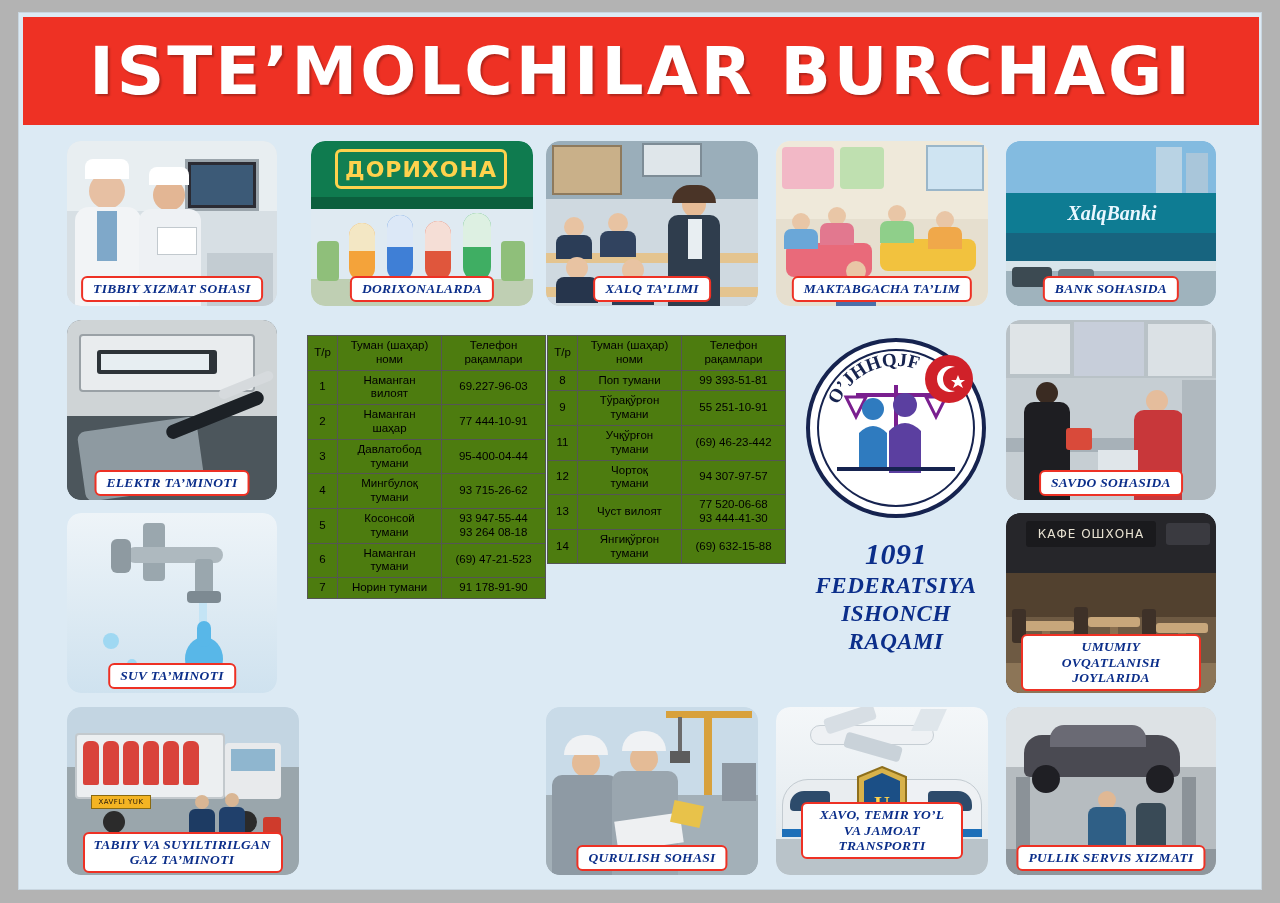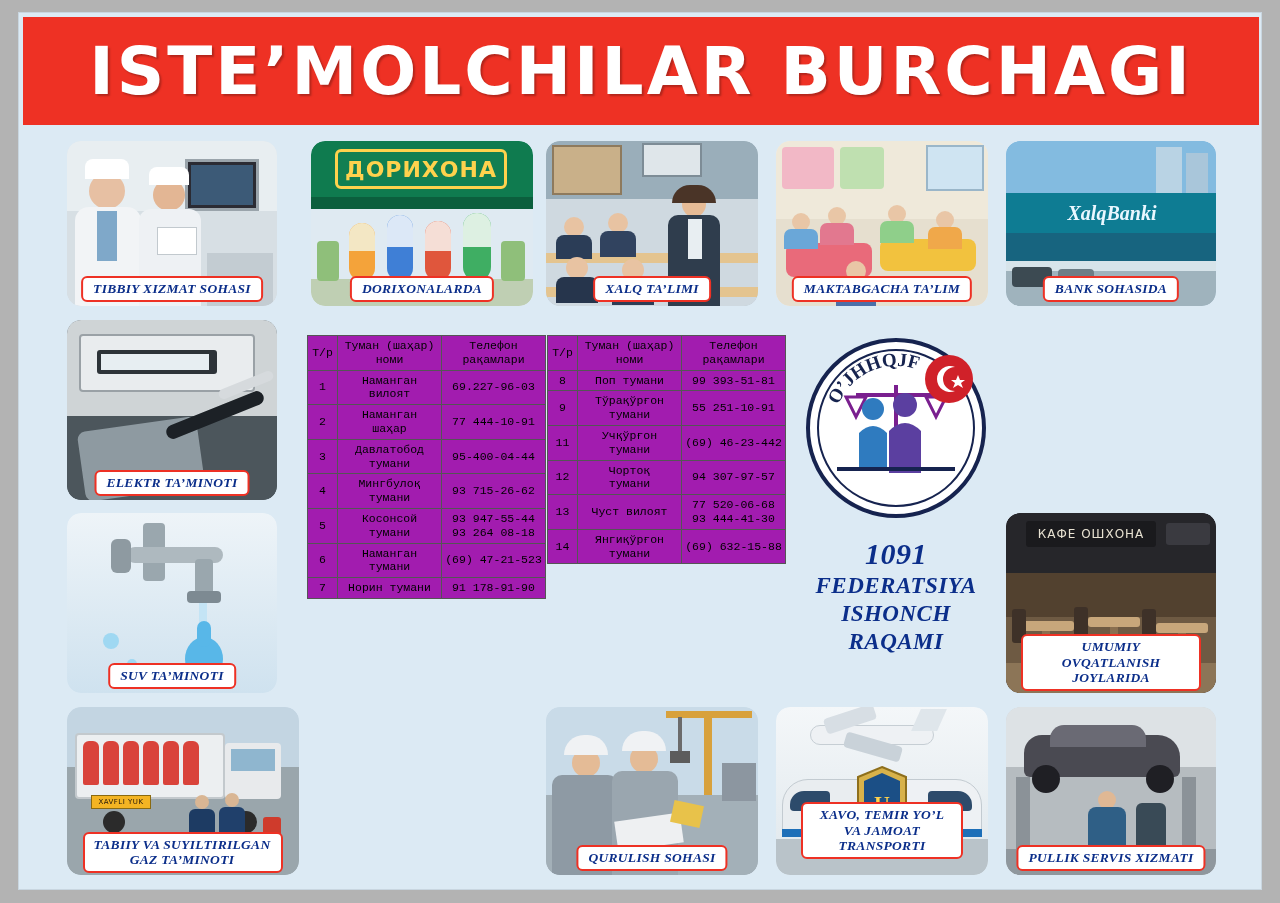--- a/index.html
+++ b/index.html
@@ -65,22 +65,22 @@
     z-index: 5;
   }
   .cap.two { white-space: normal; width: max-content; max-width: 210px; }
   .blk { position:absolute; }
   .round { border-radius: 50%; }
 
   
   .tbl {
     position: absolute;
     border-collapse: collapse;
-    background: #a21caf;
-    font-family: Liberation Mono, monospace;
+    background: #4d7c0f;
+    font-family: Liberation Sans, sans-serif;
     font-size: 11.5px;
     color: #000;
   }
   .tbl td, .tbl th {
     border: 1px solid #555;
     text-align: center;
     vertical-align: middle;
     padding: 3px 2px;
     line-height: 1.2;
   }
@@ -387,20 +387,40 @@
       <polygon points="157,42 159,47 164,47 160,50 162,55 157,52 152,55 154,50 150,47 155,47" fill="#ffffff"></polygon>
       <rect x="36" y="134" width="118" height="4" fill="#16234f"></rect>
     </svg>
   </div>
 
   <div class="stamp-text num1091" style="left:782px; top:524px; width:190px;">1091</div>
   <div class="stamp-text fedline" style="left:760px; top:560px; width:234px;">FEDERATSIYA</div>
   <div class="stamp-text fedline" style="left:760px; top:588px; width:234px;">ISHONCH</div>
   <div class="stamp-text fedline" style="left:760px; top:616px; width:234px;">RAQAMI</div>
 
+  <div class="card" style="left:987px; top:307px; width:210px; height:180px;">
+    <div class="photo" style="background:#cfd6da;">
+      <div class="blk" style="left:0;top:0;width:210px;height:58px;background:#b9c2c7;"></div>
+      <div class="blk" style="left:4px;top:4px;width:60px;height:50px;background:#dfe4e7;"></div>
+      <div class="blk" style="left:68px;top:2px;width:70px;height:54px;background:#c7ceda;"></div>
+      <div class="blk" style="left:142px;top:4px;width:64px;height:52px;background:#dbe1e5;"></div>
+      <div class="blk" style="left:0;top:58px;width:210px;height:122px;background:#c6ced3;"></div>
+      <div class="blk" style="left:0;top:118px;width:210px;height:14px;background:#a7b1b8;"></div>
+
+      <div class="blk round" style="left:30px;top:62px;width:22px;height:22px;background:#3a2b22;"></div>
+      <div class="blk" style="left:18px;top:82px;width:46px;height:98px;background:#1e1e22;border-radius:10px 10px 0 0;"></div>
+      <div class="blk" style="left:60px;top:108px;width:26px;height:22px;background:#d94a3a;border-radius:3px;"></div>
+
+      <div class="blk round" style="left:140px;top:70px;width:22px;height:22px;background:#e5bd9c;"></div>
+      <div class="blk" style="left:128px;top:90px;width:50px;height:90px;background:#c8373a;border-radius:10px 10px 0 0;"></div>
+      <div class="blk" style="left:92px;top:130px;width:40px;height:26px;background:#e0e6ea;"></div>
+      <div class="blk" style="left:176px;top:60px;width:34px;height:120px;background:#b0b9bf;"></div>
+    </div>
+    <div class="cap" style="bottom:4px;">SAVDO SOHASIDA</div>
+  </div>
 
   <div class="card" style="left:987px; top:500px; width:210px; height:180px;">
     <div class="photo" style="background:#2c2c30;">
       <div class="blk" style="left:0;top:0;width:210px;height:60px;background:#26262a;"></div>
       <div class="blk" style="left:20px;top:8px;width:130px;height:26px;background:#1a1a1d;border-radius:3px;display:flex;align-items:center;justify-content:center;">
         <span style="color:#e8e2d2;font-family:'DejaVu Sans',sans-serif;font-size:12px;letter-spacing:1px;">КАФЕ ОШХОНА</span>
       </div>
       <div class="blk" style="left:160px;top:10px;width:44px;height:22px;background:#3a3a40;border-radius:3px;"></div>
       <div class="blk" style="left:0;top:60px;width:210px;height:120px;background:#6e5a43;"></div>
       <div class="blk" style="left:0;top:60px;width:210px;height:44px;background:#52412f;"></div>

